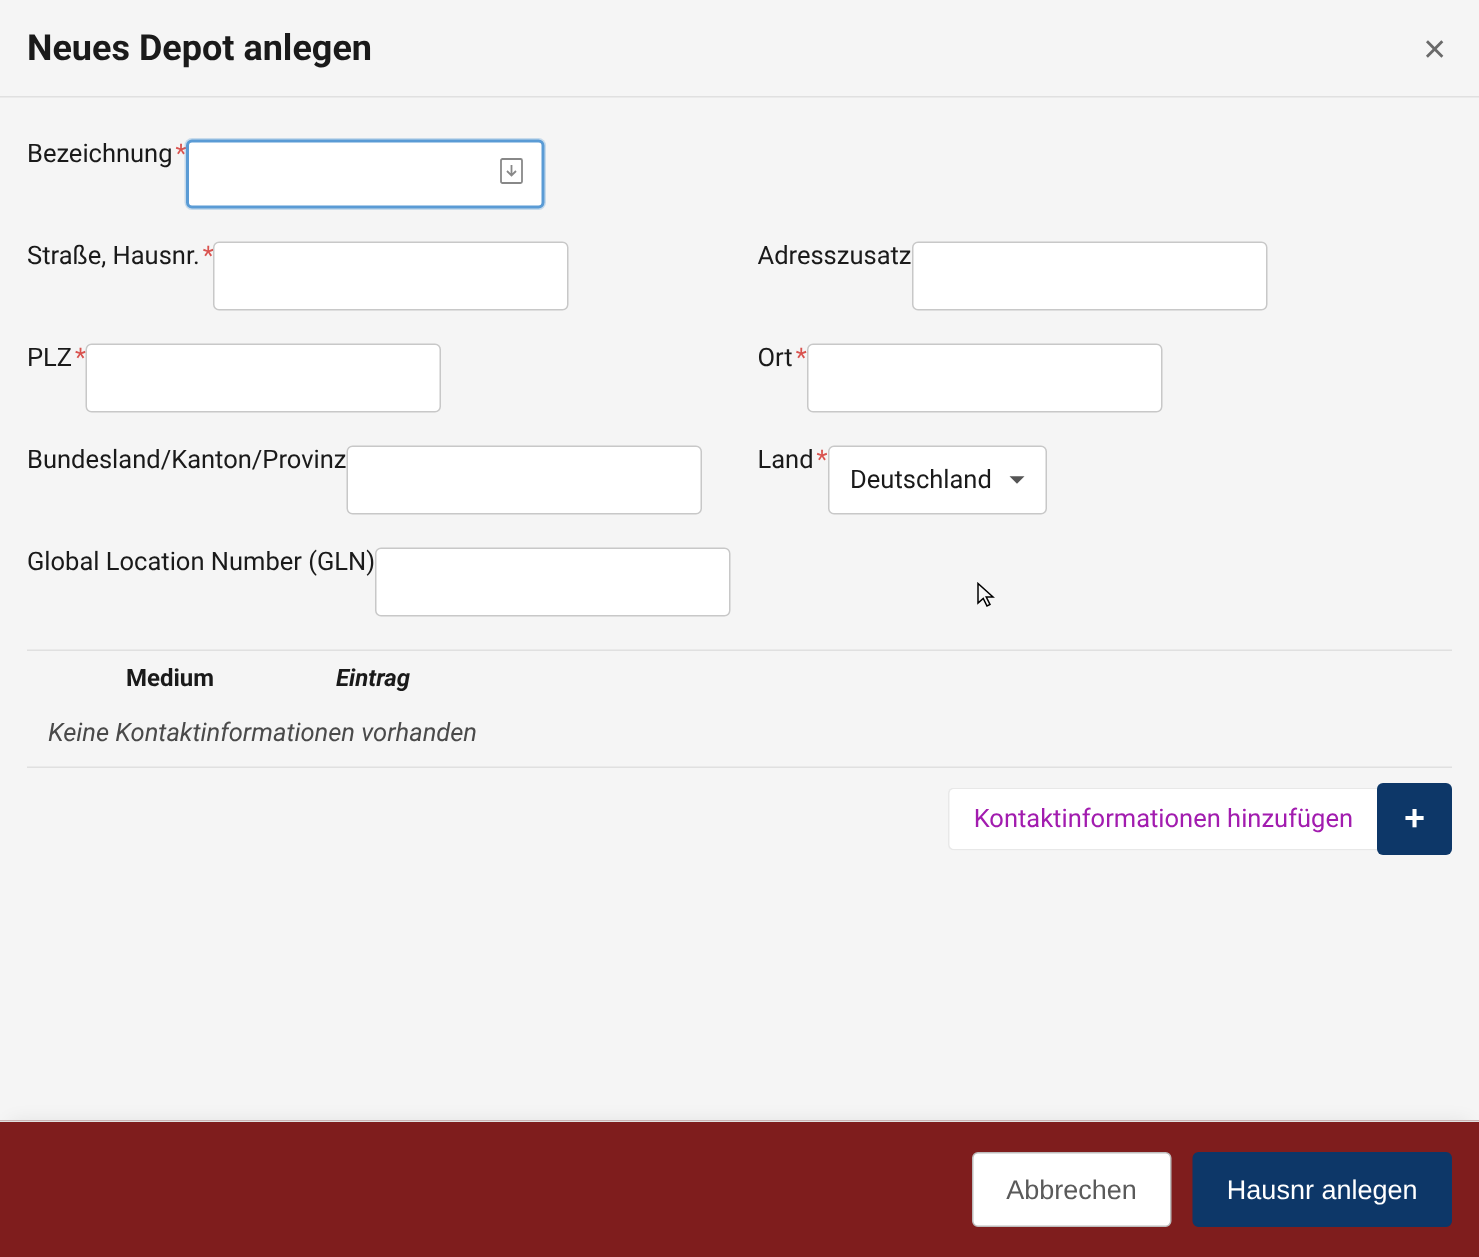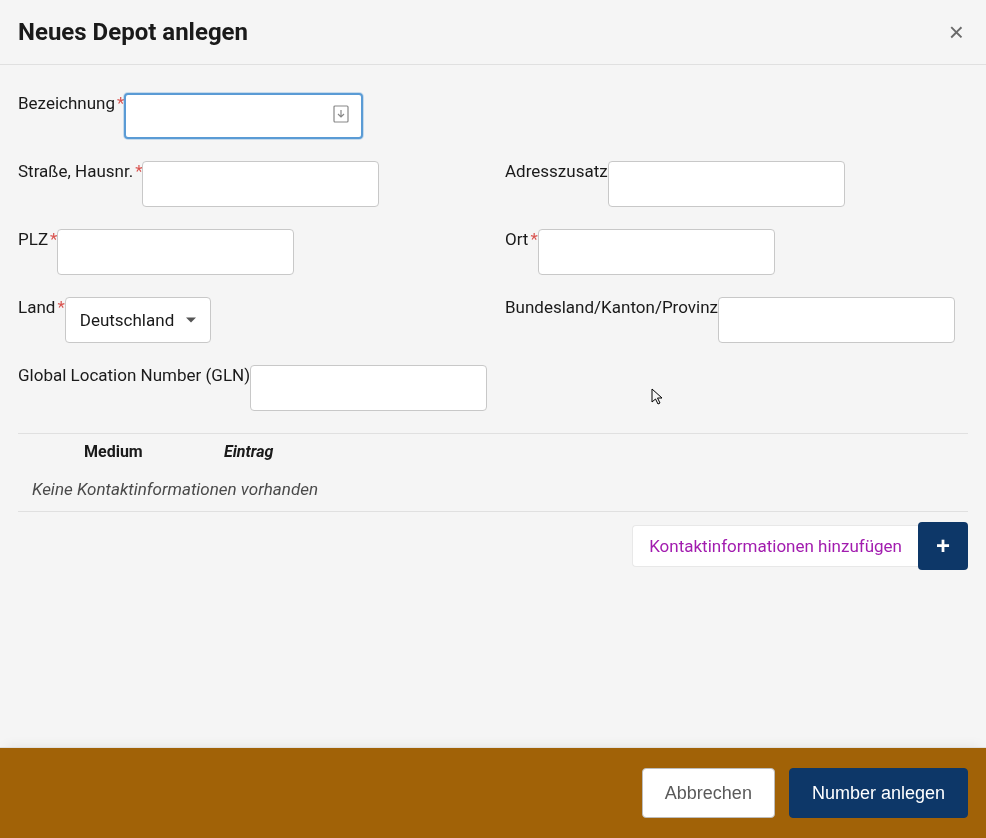--- a/index.html
+++ b/index.html
@@ -181,21 +181,21 @@
       display: flex;
       align-items: center;
       justify-content: center;
     }
     .modal-footer {
       border-top: 1px solid #e0e0e0;
       padding: 20px 18px;
       display: flex;
       justify-content: flex-end;
       gap: 14px;
-      background: #a16207;
+      background: #7f1d1d;
       box-shadow: 0 -6px 12px -6px rgba(0,0,0,0.08);
     }
     .btn {
       height: 50px;
       padding: 0 22px;
       font-size: 18px;
       border-radius: 4px;
       cursor: pointer;
       border: 1px solid transparent;
     }
@@ -271,32 +271,32 @@
         <label class="form-label">
           <span>Ort</span><span class="required">*</span>
         </label>
         <input type="text" class="form-input" value="" style="">
       </div>
     </div>
 
     <div class="form-row">
       <div class="form-col">
         <label class="form-label">
+          <span>Bundesland/Kanton/Provinz</span>
+        </label>
+        <input type="text" class="form-input" value="" style="">
+      </div>
+      <div class="form-col">
+        <label class="form-label">
           <span>Land</span><span class="required">*</span>
         </label>
         <div class="form-select">
           <span>Deutschland</span>
           <span class="select-caret"></span>
         </div>
-      </div>
-      <div class="form-col">
-        <label class="form-label">
-          <span>Bundesland/Kanton/Provinz</span>
-        </label>
-        <input type="text" class="form-input" value="" style="">
       </div>
     </div>
 
     <div class="form-full">
       <label class="form-label">
         <span>Global Location Number (GLN)</span>
       </label>
       <input type="text" class="form-input" value="" style="">
     </div>
 
@@ -316,21 +316,21 @@
       </button>
     </div>
 
   </div>
 
   <div class="modal-footer">
     <button class="btn btn-secondary">
       <span>Abbrechen</span>
     </button>
     <button class="btn btn-primary">
-      <span>Number anlegen</span>
+      <span>Hausnr anlegen</span>
     </button>
   </div>
 
 </div>
 
 <div class="cursor-icon">
   <svg width="14" height="18" viewBox="0 0 14 18">
     <path d="M1 1 L1 14 L4.5 11 L7 16 L9 15 L6.5 10 L11 10 Z" fill="none" stroke="#000" stroke-width="1"></path>
   </svg>
 </div>

